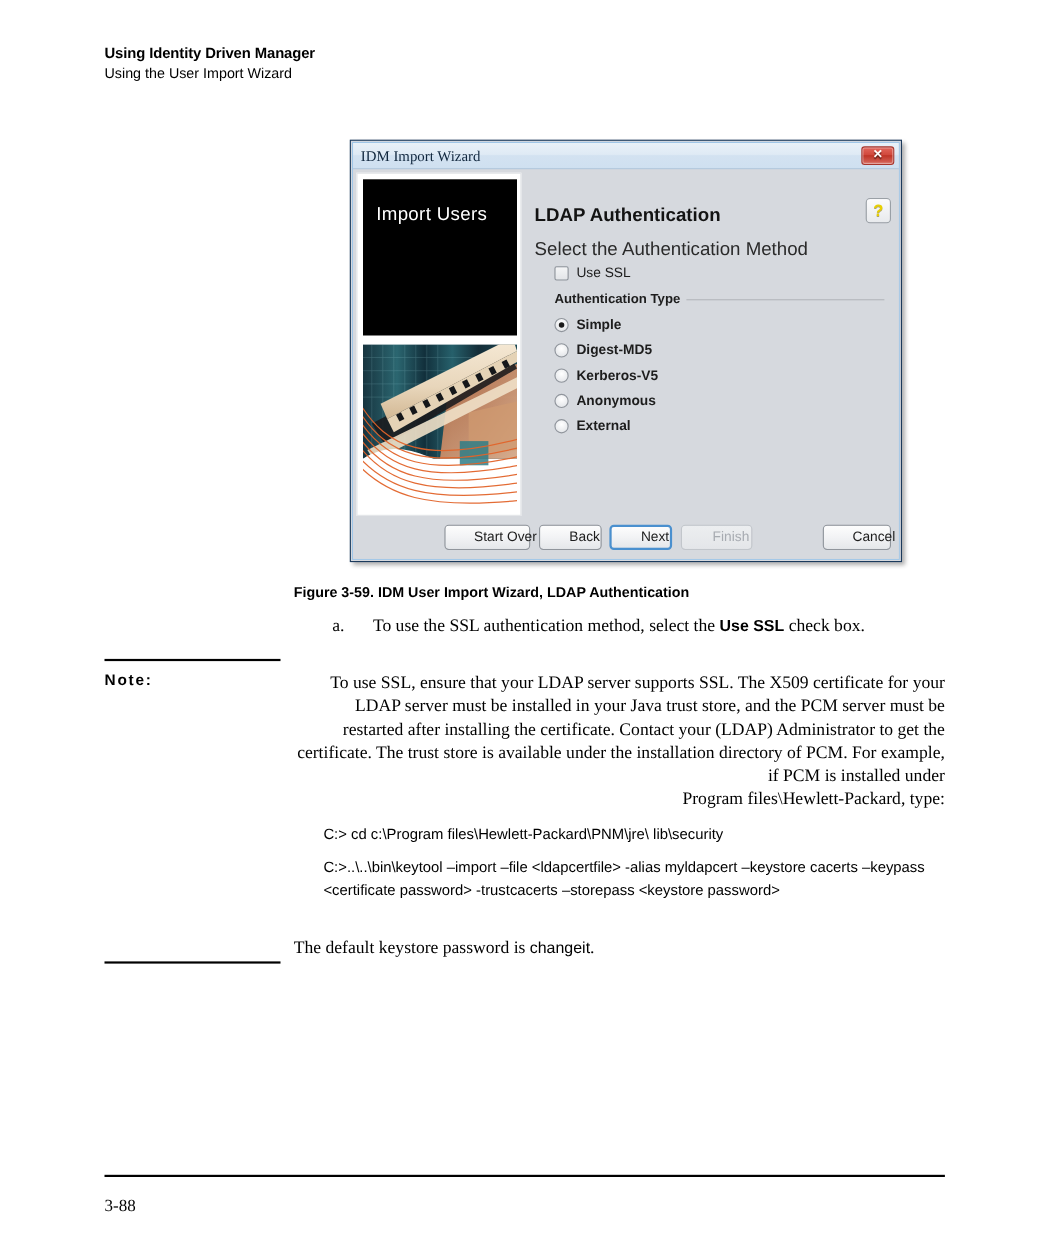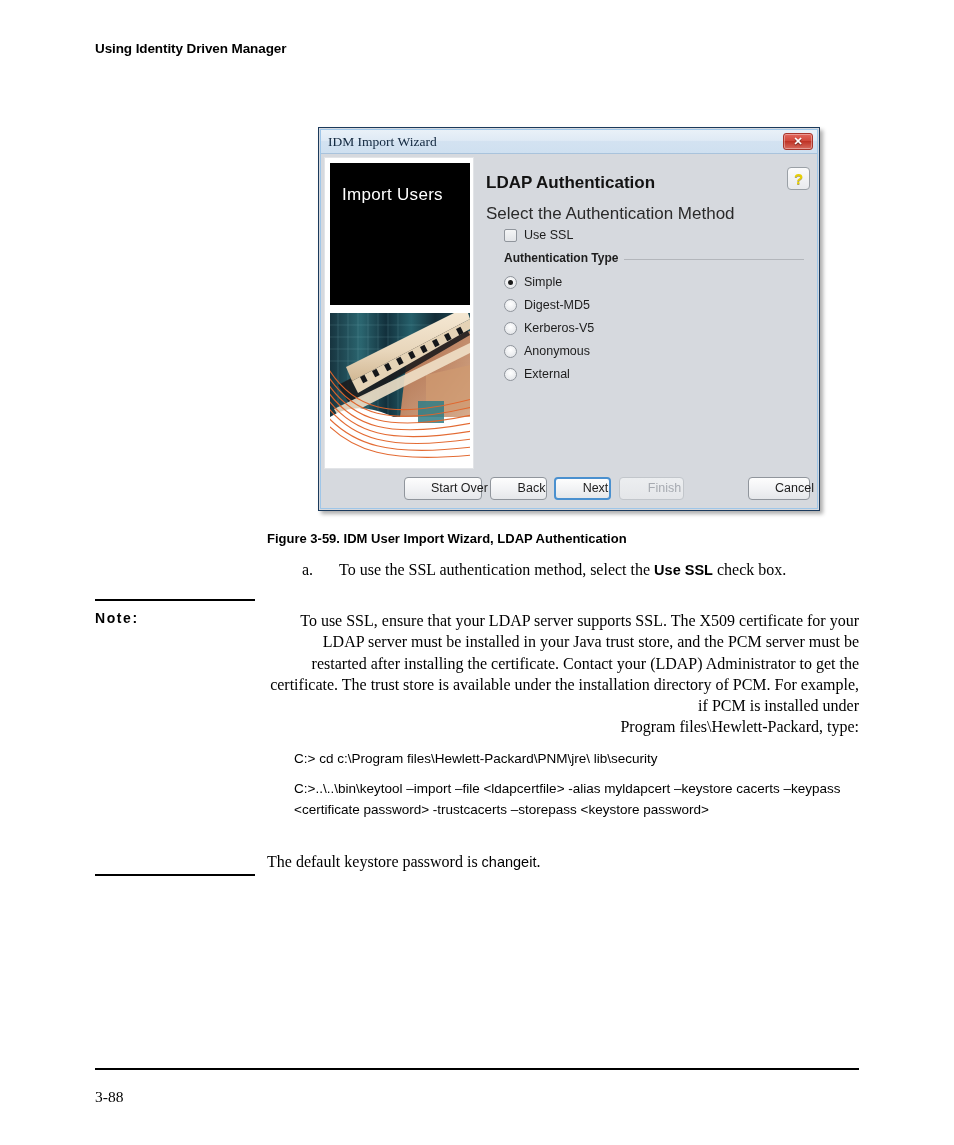--- a/index.html
+++ b/index.html
@@ -155,21 +155,21 @@
     height: 150px;
     overflow: hidden;
     background: #ffffff;
   }
   .banner-photo svg { display: block; }
 
   
   .content {
     position: absolute;
     left: 160px;
-    top: 3px;
+    top: 16px;
     width: 333px;
     height: 312px;
   }
   .content-title {
     position: absolute;
     left: 5px;
     top: 16px;
     font-family: "Liberation Sans", sans-serif;
     font-weight: bold;
     font-size: 17px;
@@ -267,20 +267,21 @@
   
   .radio-list {
     position: absolute;
     left: 23px;
     top: 116px;
     width: 300px;
   }
   .radio-row {
     position: relative;
     height: 23px;
+    font-weight: bold;
   }
   .radio {
     position: absolute;
     left: 0;
     top: 3px;
     width: 13px;
     height: 13px;
     border: 1px solid #90959c;
     border-radius: 50%;
     background: radial-gradient(circle at 50% 35%, #ffffff 0%, #e6e8eb 75%, #d9dbdf 100%);
@@ -458,20 +459,21 @@
     font-family: "Liberation Serif", serif;
     font-size: 15.5px;
     color: #000;
   }
 </style>
 </head>
 <body>
 
 <div class="page-header">
   <div class="hdr-line1">Using Identity Driven Manager</div>
+  <div class="hdr-line2">Using the User Import Wizard</div>
 </div>
 
 <div class="figure-wrap">
   <div class="dialog">
     <div class="dlg-inner-border"></div>
 
     <div class="titlebar">
       <div class="titlebar-text">IDM Import Wizard</div>
       <div class="close-btn">
         <div class="close-x">✕</div>

